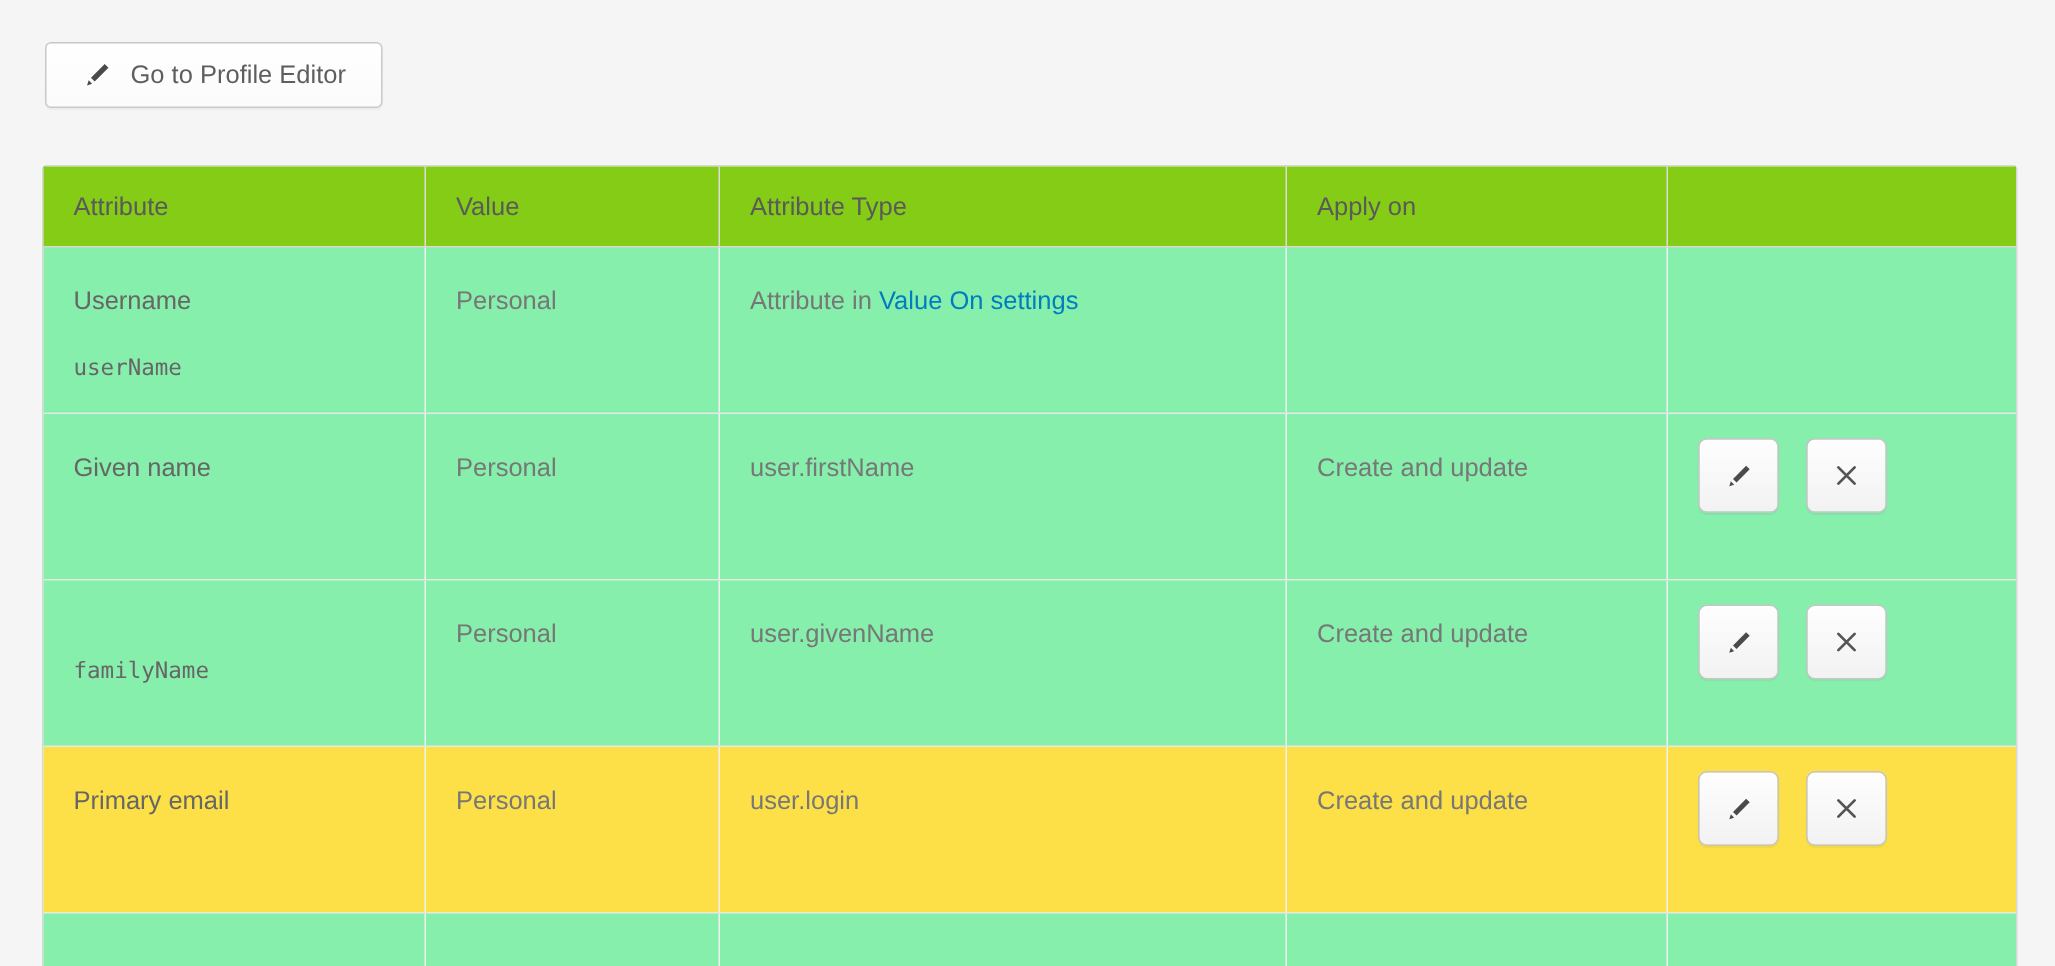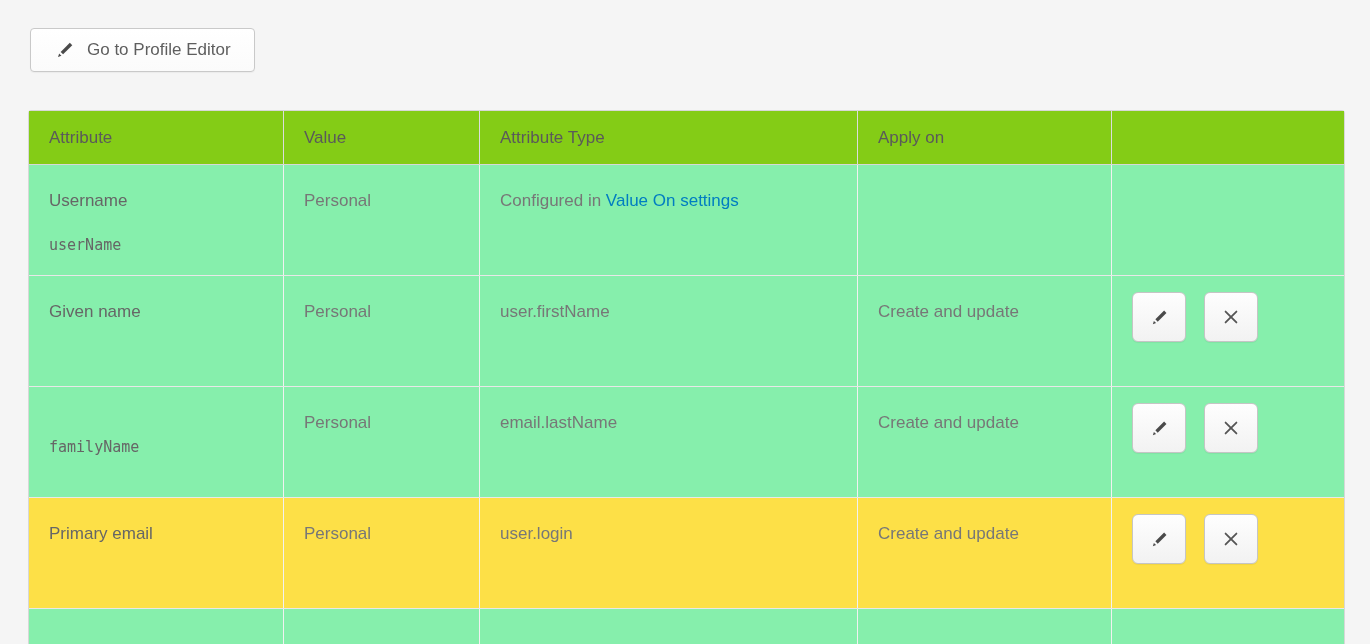--- a/index.html
+++ b/index.html
@@ -123,21 +123,21 @@
 
   <div class="grid-row trow">
     <div class="cell">
       <div class="attr-label">Username</div>
       <div class="attr-name">userName</div>
     </div>
     <div class="cell">
       <span class="plain-text">Personal</span>
     </div>
     <div class="cell">
-      <span class="plain-text"><span>Configured in </span><a class="value-link">Value On settings</a></span>
+      <span class="plain-text"><span>Attribute in </span><a class="value-link">Value On settings</a></span>
     </div>
     <div class="cell">
       <span class="plain-text"></span>
     </div>
     <div class="cell"></div>
   </div>
 
   <div class="grid-row trow">
     <div class="cell">
       <div class="attr-label">Given name</div>
@@ -171,21 +171,21 @@
   </div>
 
   <div class="grid-row trow">
     <div class="cell">
       <div class="attr-name">familyName</div>
     </div>
     <div class="cell">
       <span class="plain-text">Personal</span>
     </div>
     <div class="cell">
-      <span class="plain-text">email.lastName</span>
+      <span class="plain-text">user.givenName</span>
     </div>
     <div class="cell">
       <span class="plain-text">Create and update</span>
     </div>
     <div class="cell actions-cell">
       <button class="icon-btn">
         <span>
           <svg width="21" height="21" viewBox="0 0 24 24">
             <line x1="8.6" y1="15.4" x2="18.6" y2="5.4" stroke="#4a4a4a" stroke-width="3.8"></line>
             <path d="M4.4 19.6 L5.6 15.9 L8.1 18.4 Z" fill="#4a4a4a"></path>

